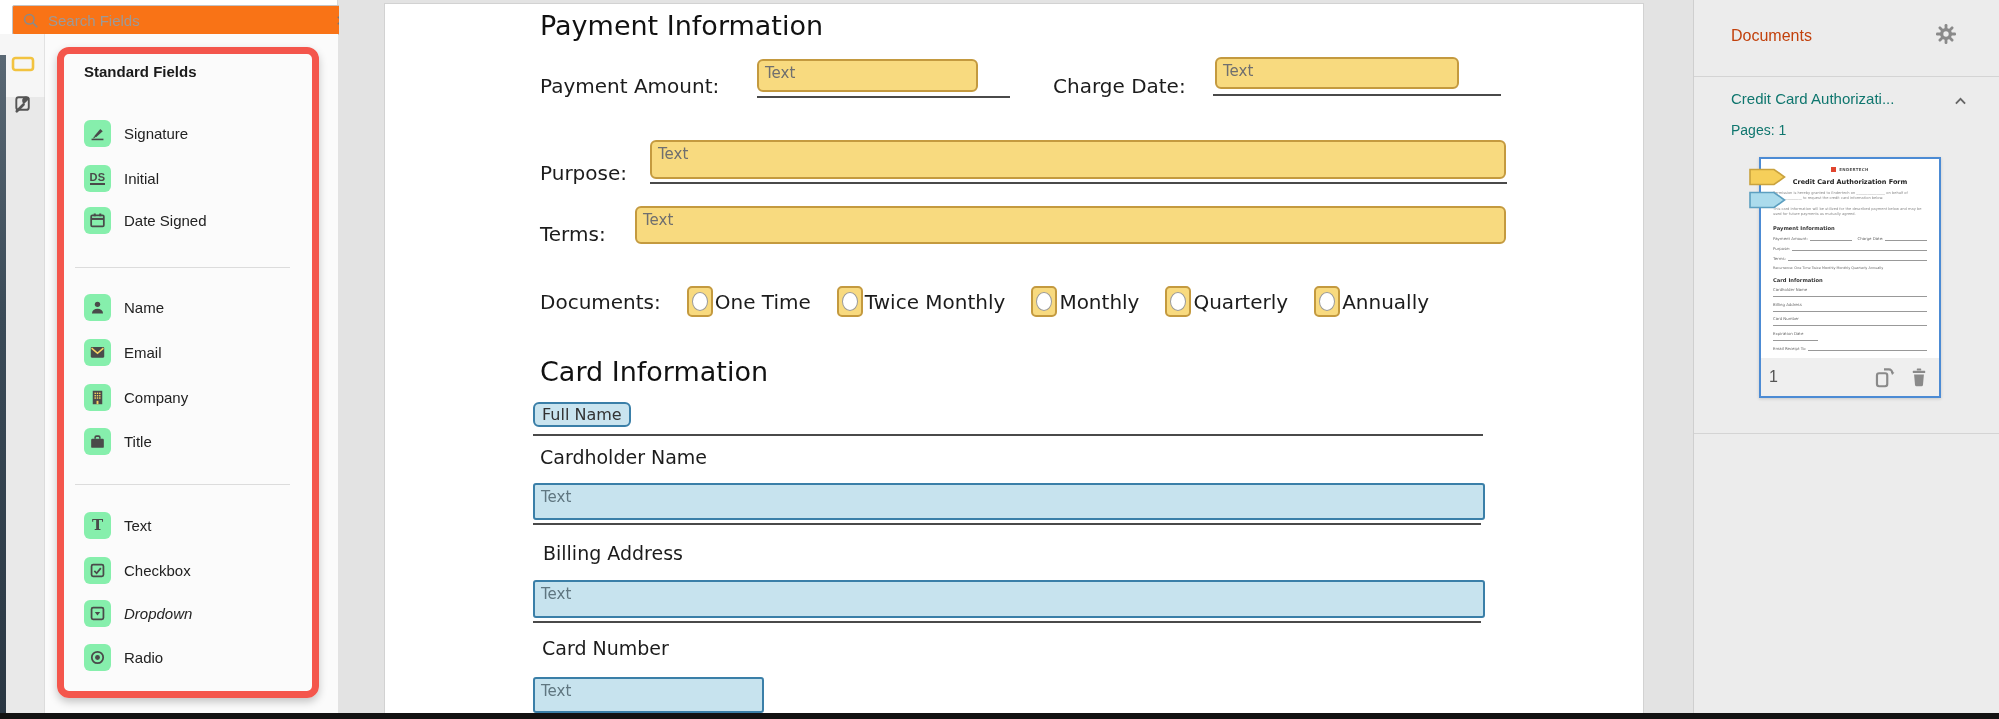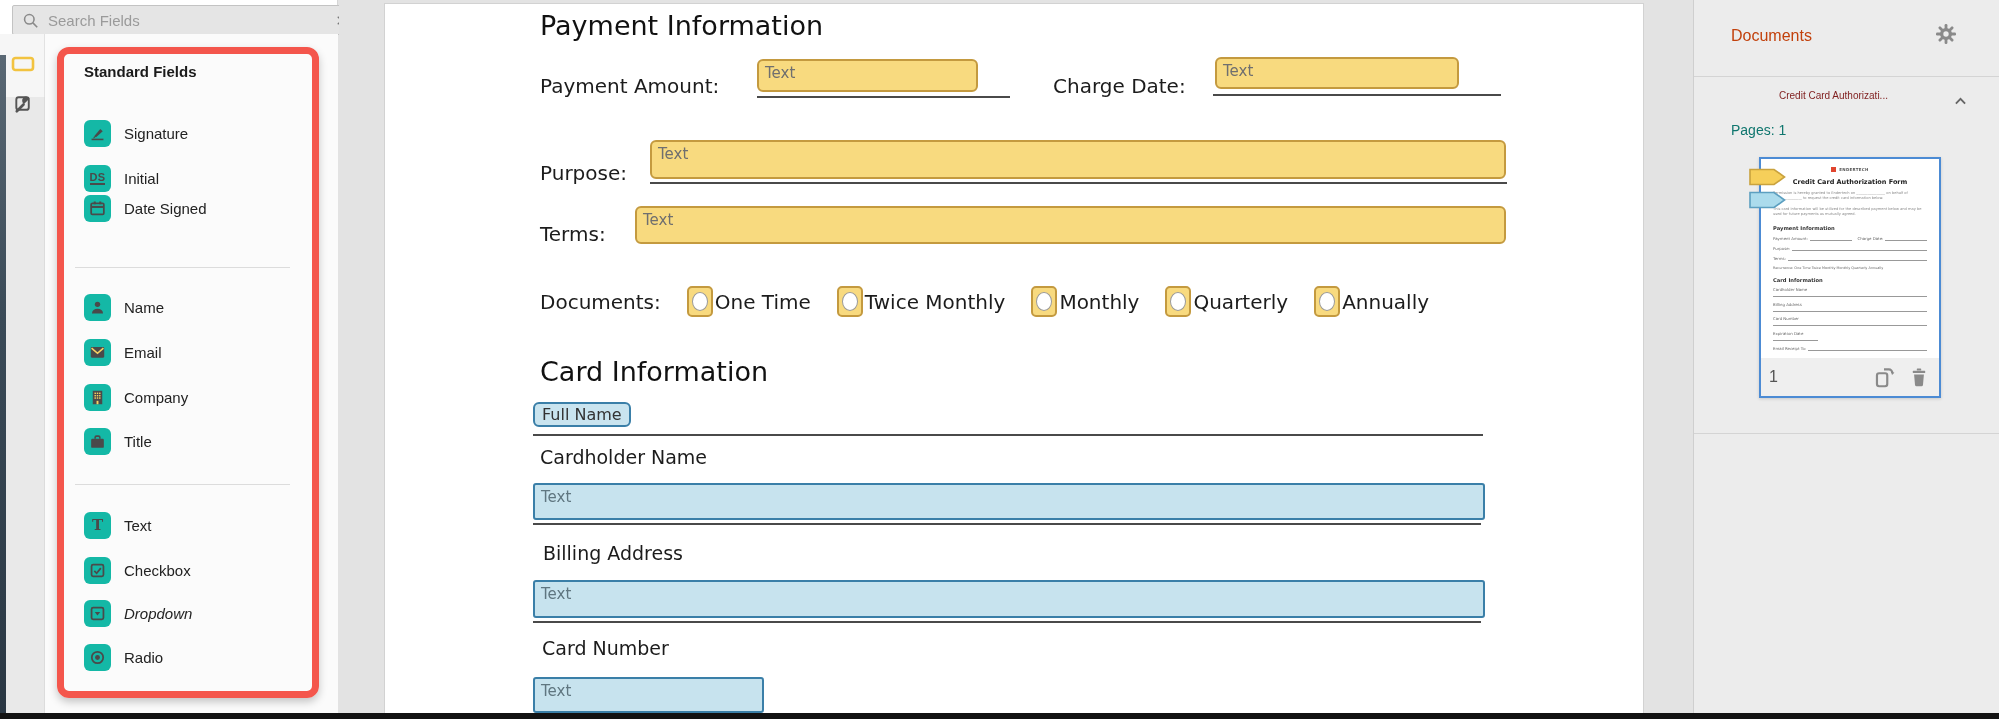--- a/index.html
+++ b/index.html
@@ -1,32 +1,32 @@
 <!DOCTYPE html>
 <html><head>
 <meta charset="utf-8">
 <style>
   * { margin:0; padding:0; box-sizing:border-box; }
   html,body { width:1999px; height:719px; overflow:hidden; }
   body { font-family:"Liberation Sans", sans-serif; background:#e3e3e3; position:relative; }
 
   
   .sidebar { position:absolute; left:0; top:0; width:338px; height:713px; background:#fff; border-right:1px solid #d6d6d6; }
-  .search-row { position:absolute; left:12px; top:5px; width:346px; height:30px; background:#e5e5e5; border:1px solid #c3c3c3; border-radius:2px; display:flex; align-items:center; padding:12px 8px; gap:8px; }
+  .search-row { position:absolute; left:12px; top:5px; width:346px; height:30px; background:#f97316; border:1px solid #c3c3c3; border-radius:2px; display:flex; align-items:center; padding:12px 8px; gap:8px; }
   .search-row input { border:none; outline:none; flex:1; font-size:15px; color:#444; font-family:"Liberation Sans",sans-serif; background:transparent; }
   .search-row input::placeholder { color:#9a9a9a; }
   .desk-edge { position:absolute; left:0; top:55px; width:6px; height:658px; background:linear-gradient(180deg,#5a6874 0%,#3a4a57 40%,#2a3743 100%); }
   .tabstrip-top { position:absolute; left:0; top:34px; width:45px; height:63px; background:#f6f6f6; border-right:1px solid #e2e2e2; }
   .tabstrip-bottom { position:absolute; left:0; top:97px; width:45px; height:616px; background:#e9e9e9; border-right:1px solid #dcdcdc; }
   .tab-ic { position:absolute; display:flex; align-items:center; justify-content:center; width:28px; height:24px; cursor:pointer; }
   .fields-list { position:absolute; left:45px; top:34px; width:293px; height:679px; background:#fbfbfb; }
   .red-box { position:absolute; left:12px; top:13px; width:262px; height:651px; border:7px solid #f4564c; border-radius:12px; box-shadow:0 4px 9px rgba(0,0,0,.22); pointer-events:none; }
   .sf-title { position:absolute; left:39px; top:29px; font-size:15px; font-weight:bold; color:#1b1b1b; }
   .sf-item { position:absolute; left:39px; display:flex; align-items:center; gap:13px; height:28px; cursor:pointer; }
-  .sf-ic { width:27px; height:27px; border-radius:6px; background:#14b8a6; display:flex; align-items:center; justify-content:center; flex:0 0 auto; }
+  .sf-ic { width:27px; height:27px; border-radius:6px; background:#86efac; display:flex; align-items:center; justify-content:center; flex:0 0 auto; }
   .sf-label { font-size:15px; color:#222; white-space:nowrap; }
   .sf-div { position:absolute; left:30px; width:215px; height:1px; background:#dcdcdc; }
   .ds-glyph { font-size:11px; font-weight:bold; color:#4a4a4a; border-bottom:2px solid #4a4a4a; line-height:12px; letter-spacing:.3px; }
   .t-glyph { font-family:"DejaVu Serif", serif; font-size:15px; font-weight:bold; color:#4a4a4a; line-height:15px; }
 
   
   .canvas { position:absolute; left:339px; top:0; width:1354px; height:713px; background:#e3e3e3; }
   .page { position:absolute; left:46px; top:4px; width:1258px; height:709px; background:#fff; box-shadow:0 0 0 1px #d2d2d2; font-family:"DejaVu Sans", sans-serif; color:#1c1c1c; overflow:hidden; }
   .doc-h1 { position:absolute; font-size:27px; font-weight:500; color:#111; white-space:nowrap; }
   .doc-label { position:absolute; font-size:20px; color:#1c1c1c; white-space:nowrap; }
@@ -38,21 +38,21 @@
   .recur-opt { display:flex; align-items:center; margin-left:26px; }
   .rbox { width:26px; height:31px; background:#f8da7f; border:2px solid #c49a3f; border-radius:5px; display:flex; align-items:center; justify-content:center; margin-right:2px; cursor:pointer; }
   .rdot { width:16px; height:19px; background:#fff; border:1px solid #9a9a9a; border-radius:50%; }
   .recur-label { font-size:20px; white-space:nowrap; }
 
   
   .rpanel { position:absolute; left:1693px; top:0; width:306px; height:713px; background:#ececec; border-left:1px solid #cfcfcf; }
   .rp-title { position:absolute; left:37px; top:27px; font-size:16px; color:#c2410c; }
   .rp-gear { position:absolute; left:240px; top:22px; cursor:pointer; }
   .rp-div { position:absolute; left:0; width:306px; height:1px; background:#d4d4d4; }
-  .rp-docname { position:absolute; left:37px; top:90px; font-size:10px; color:#7f1d1d; cursor:pointer;margin-left:48px; }
+  .rp-docname { position:absolute; left:37px; top:90px; font-size:15px; color:#0f766e; cursor:pointer; }
   .rp-chev { position:absolute; left:258px; top:93px; cursor:pointer; }
   .rp-pages { position:absolute; left:37px; top:122px; font-size:14px; color:#0f766e; }
   .thumb { position:absolute; left:65px; top:157px; width:182px; height:241px; background:#ffffff; border:2px solid #4c8bd4; box-shadow:0 1px 3px rgba(0,0,0,.15); cursor:pointer; }
   .thumb-body { position:absolute; left:0; top:0; right:0; bottom:38px; padding:8px 12px 0 12px; font-family:"DejaVu Sans",sans-serif; color:#555; overflow:hidden; }
   .mini-brand-row { display:flex; align-items:center; justify-content:center; gap:3px; }
   .mini-brand-sq { width:5px; height:5px; background:#e0452e; }
   .mini-brand { font-size:4px; font-weight:bold; color:#555; letter-spacing:.3px; }
   .mini-title { text-align:center; font-size:6.5px; font-weight:bold; color:#222; margin-top:6px; }
   .mini-p { font-size:3.6px; color:#8a8a8a; line-height:1.5; margin-top:5px; }
   .mini-h { font-size:5.2px; font-weight:bold; color:#333; margin-top:7px; }
@@ -121,21 +121,21 @@
       <span class="sf-label">Signature</span>
     </div>
 
     <div class="sf-item" style="top:130px;">
       <span class="sf-ic">
         <span class="ds-glyph">DS</span>
       </span>
       <span class="sf-label">Initial</span>
     </div>
 
-    <div class="sf-item" style="top:160px;">
+    <div class="sf-item" style="top:172px;">
       <span class="sf-ic">
         <svg width="19" height="19" viewBox="0 0 24 24" fill="none" stroke="#4a4a4a">
             <rect x="4" y="5.5" width="16" height="14" rx="1.5" stroke-width="2.2"></rect>
             <path d="M4.5 10 h15" stroke-width="2.6"></path>
             <path d="M8.5 3.2 v3.4 M15.5 3.2 v3.4" stroke-width="2.6"></path>
           </svg>
       </span>
       <span class="sf-label">Date Signed</span>
     </div>
 

